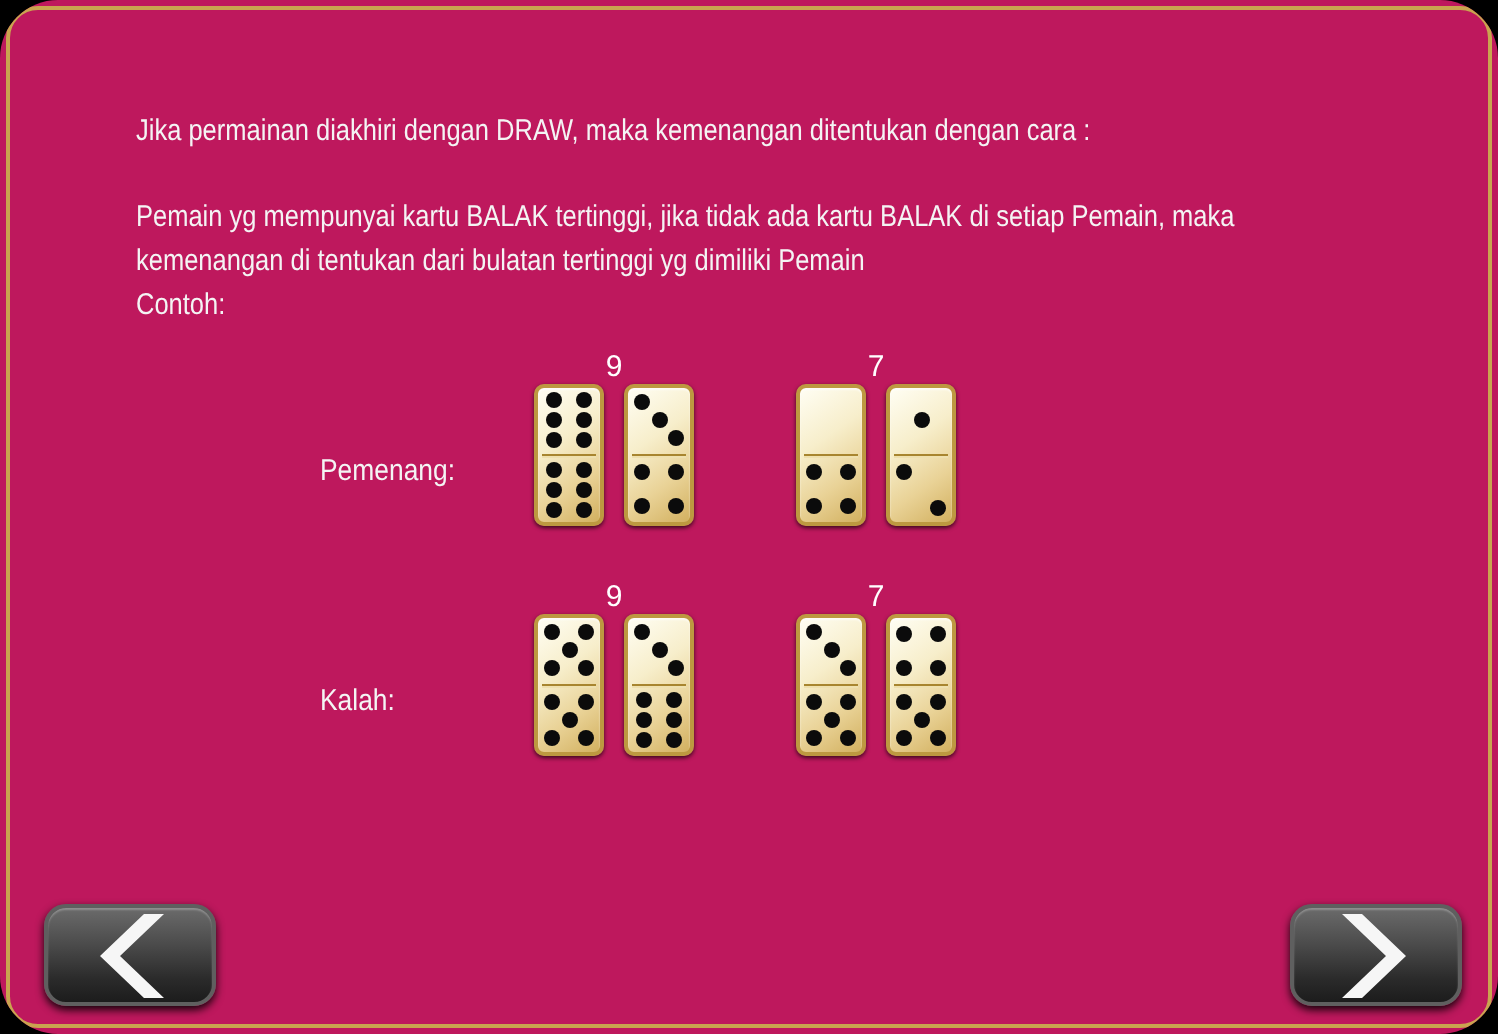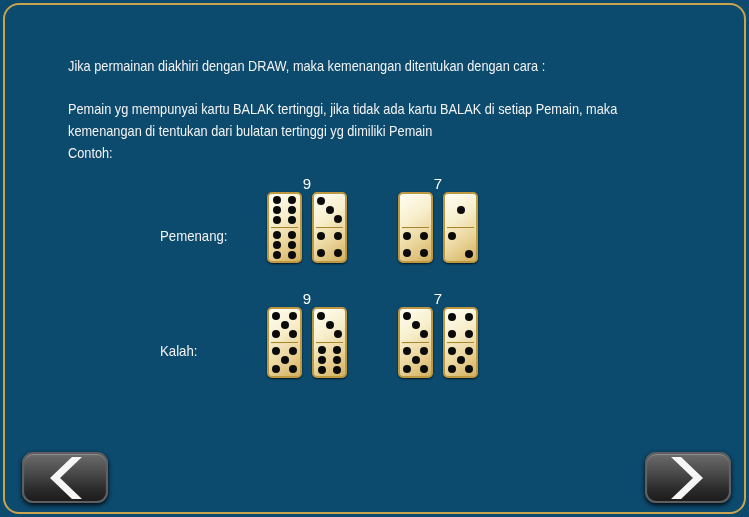--- a/index.html
+++ b/index.html
@@ -1,17 +1,17 @@
 <!DOCTYPE html>
 <html><head>
 <meta charset="utf-8">
 <style>
   html,body{margin:0;padding:0;background:#000;}
-  .stage{position:relative;width:749px;height:517px;background:#0c4a6e;overflow:hidden;
-         font-family:"Liberation Sans","DejaVu Sans",sans-serif;color:#f4f4f4;}
+  .stage{position:relative;width:749px;height:517px;background:#be185d;overflow:hidden;
+         font-family:"Liberation Sans","DejaVu Sans",sans-serif;color:#f4f4f4;border-radius:29px;}
   .frame{position:absolute;inset:3px;border:2px solid #c9a44f;border-radius:16px;pointer-events:none;}
   .iline{position:absolute;left:68px;font-size:15px;line-height:17px;
          transform:scaleX(.85);transform-origin:0 0;white-space:nowrap;}
   #l1{top:57px}#l2{top:100px}#l3{top:122px}#l4{top:144px}
   .example-row{position:absolute;left:0;right:0;height:92px;}
   #row0{top:176px}#row1{top:291px}
   .row-label{position:absolute;left:160px;top:51px;font-size:15px;
              transform:scaleX(.88);transform-origin:0 0;white-space:nowrap;}
   .pair{position:absolute;top:0;width:80px;}
   .pair.p0{left:267px}.pair.p1{left:398px}

